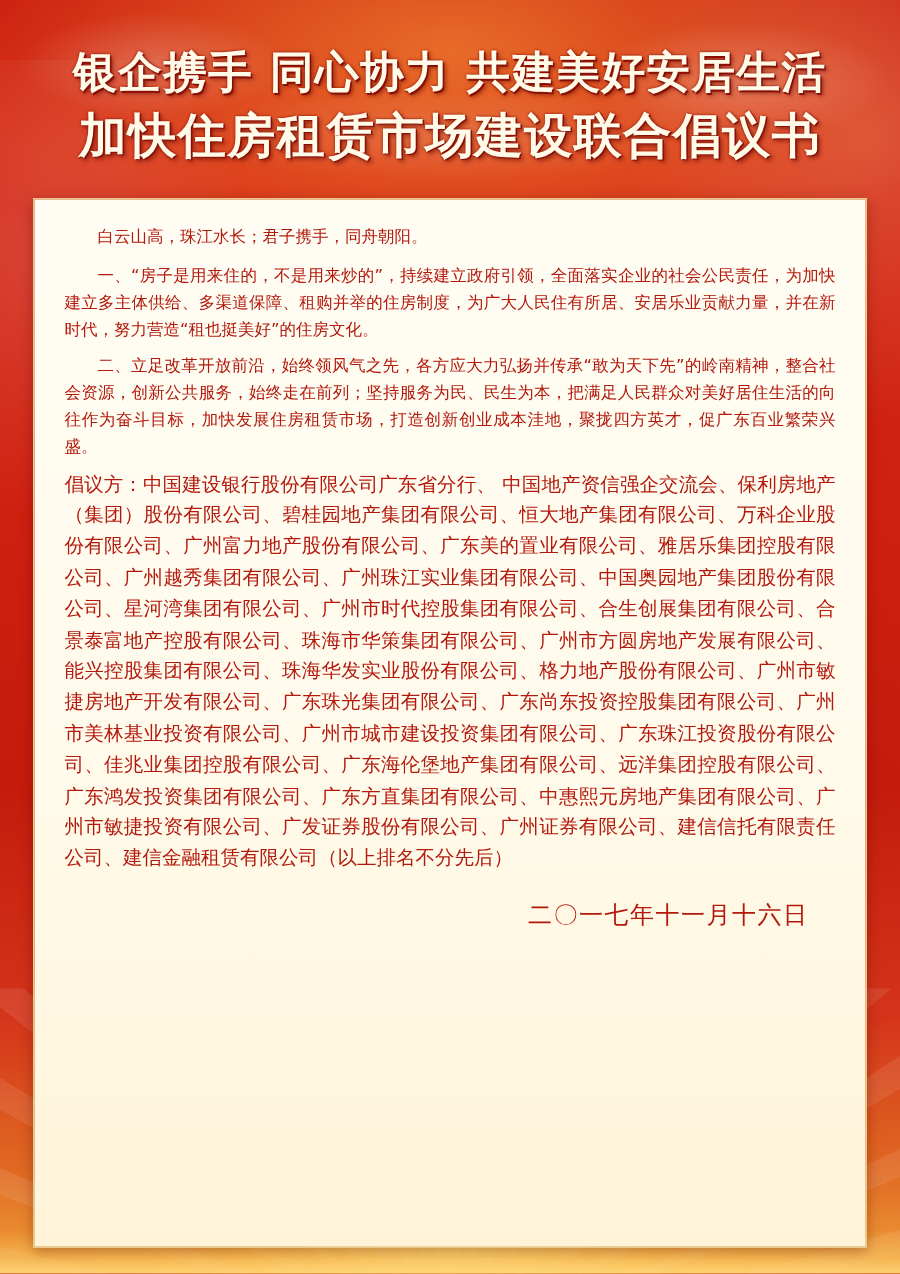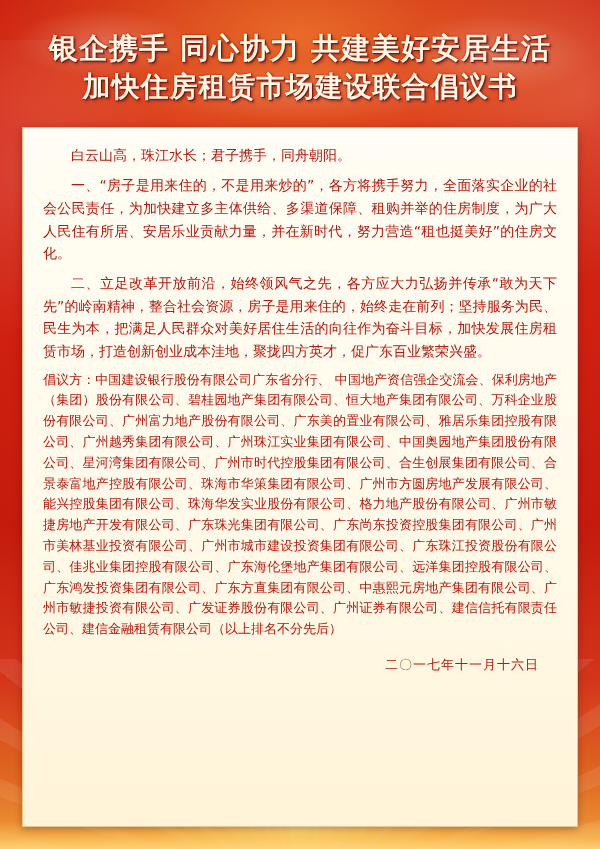--- a/index.html
+++ b/index.html
@@ -59,37 +59,37 @@
     font-size: 29px;
     line-height: 1.38;
     letter-spacing: 1px;
     color: #fffbe8;
     text-shadow:
       0 0 2px #8a0f06,
       1px 1px 0 #8a0f06,
       2px 2px 3px rgba(90,8,2,.55);
     white-space: nowrap;
   }
-  .title-line.l2 { font-size: 28px; }
+  .title-line.l2 { font-size: 32px; }
 
   .paper {
     position: relative;
     z-index: 4;
     margin: 6px 22px 0 22px;
     background: linear-gradient(180deg, #fffdf4 0%, #fffaea 55%, #fff4d8 100%);
     border: 1px solid #e8c98d;
     box-shadow: 0 2px 8px rgba(80,10,0,.35);
     padding: 16px 20px 14px 20px;
     height: 700px;
     overflow: hidden;
   }
   .p {
     color: #b3190d;
     font-family: "DejaVu Sans", "Liberation Sans", sans-serif;
-    font-size: 14px;
+    font-size: 11px;
     line-height: 1.62;
     text-align: justify;
     margin: 0 0 7px 0;
     text-indent: 2em;
   }
   .p.numbered { text-indent: 2em; }
   .lead { margin-bottom: 8px; }
   .signers {
     color: #b3190d;
     font-family: "DejaVu Sans", "Liberation Sans", sans-serif;
@@ -97,21 +97,21 @@
     line-height: 1.6;
     text-align: justify;
     margin: 6px 0 0 0;
     text-indent: 0;
   }
   .date {
     margin-top: 16px;
     text-align: right;
     color: #b3190d;
     font-family: "DejaVu Sans", "Liberation Sans", sans-serif;
-    font-size: 13px;
+    font-size: 16px;
     letter-spacing: 1px;
     padding-right: 18px;
   }
   .bottom-strip {
     position: absolute; left: 0; right: 0; bottom: 0; height: 28px;
     background: linear-gradient(180deg, rgba(240,160,60,0) 0%, rgba(247,190,90,.65) 60%, rgba(255,214,120,.9) 100%);
     z-index: 2;
   }
 </style>
 </head>
@@ -126,22 +126,22 @@
   <div class="glow-right"></div>
 
   <div class="title-block">
     <div class="title-line l1">银企携手 同心协力 共建美好安居生活</div>
     <div class="title-line l2">加快住房租赁市场建设联合倡议书</div>
   </div>
 
   <div class="paper">
     <p class="p lead">白云山高，珠江水长；君子携手，同舟朝阳。</p>
 
-    <p class="p numbered">一、“房子是用来住的，不是用来炒的”，各方将携手努力，全面落实企业的社会公民责任，为加快建立多主体供给、多渠道保障、租购并举的住房制度，为广大人民住有所居、安居乐业贡献力量，并在新时代，努力营造“租也挺美好”的住房文化。</p>
-    <p class="p numbered">二、立足改革开放前沿，始终领风气之先，各方应大力弘扬并传承“敢为天下先”的岭南精神，整合社会资源，房子是用来住的，始终走在前列；坚持服务为民、民生为本，把满足人民群众对美好居住生活的向往作为奋斗目标，加快发展住房租赁市场，打造创新创业成本洼地，聚拢四方英才，促广东百业繁荣兴盛。</p>
+    <p class="p numbered">一、“房子是用来住的，不是用来炒的”，持续建立政府引领，全面落实企业的社会公民责任，为加快建立多主体供给、多渠道保障、租购并举的住房制度，为广大人民住有所居、安居乐业贡献力量，并在新时代，努力营造“租也挺美好”的住房文化。</p>
+    <p class="p numbered">二、立足改革开放前沿，始终领风气之先，各方应大力弘扬并传承“敢为天下先”的岭南精神，整合社会资源，创新公共服务，始终走在前列；坚持服务为民、民生为本，把满足人民群众对美好居住生活的向往作为奋斗目标，加快发展住房租赁市场，打造创新创业成本洼地，聚拢四方英才，促广东百业繁荣兴盛。</p>
 
     <p class="signers"><span>倡议方：</span><span>中国建设银行股份有限公司广东省分行、 中国地产资信强企交流会、保利房地产（集团）股份有限公司、碧桂园地产集团有限公司、恒大地产集团有限公司、万科企业股份有限公司、广州富力地产股份有限公司、广东美的置业有限公司、雅居乐集团控股有限公司、广州越秀集团有限公司、广州珠江实业集团有限公司、中国奥园地产集团股份有限公司、星河湾集团有限公司、广州市时代控股集团有限公司、合生创展集团有限公司、合景泰富地产控股有限公司、珠海市华策集团有限公司、广州市方圆房地产发展有限公司、能兴控股集团有限公司、珠海华发实业股份有限公司、格力地产股份有限公司、广州市敏捷房地产开发有限公司、广东珠光集团有限公司、广东尚东投资控股集团有限公司、广州市美林基业投资有限公司、广州市城市建设投资集团有限公司、广东珠江投资股份有限公司、佳兆业集团控股有限公司、广东海伦堡地产集团有限公司、远洋集团控股有限公司、广东鸿发投资集团有限公司、广东方直集团有限公司、中惠熙元房地产集团有限公司、广州市敏捷投资有限公司、广发证券股份有限公司、广州证券有限公司、建信信托有限责任公司、建信金融租赁有限公司（以上排名不分先后）</span></p>
 
     <div class="date">二〇一七年十一月十六日</div>
   </div>
 
   <div class="rays"></div>
   <div class="bottom-strip"></div>
 </div>
 

